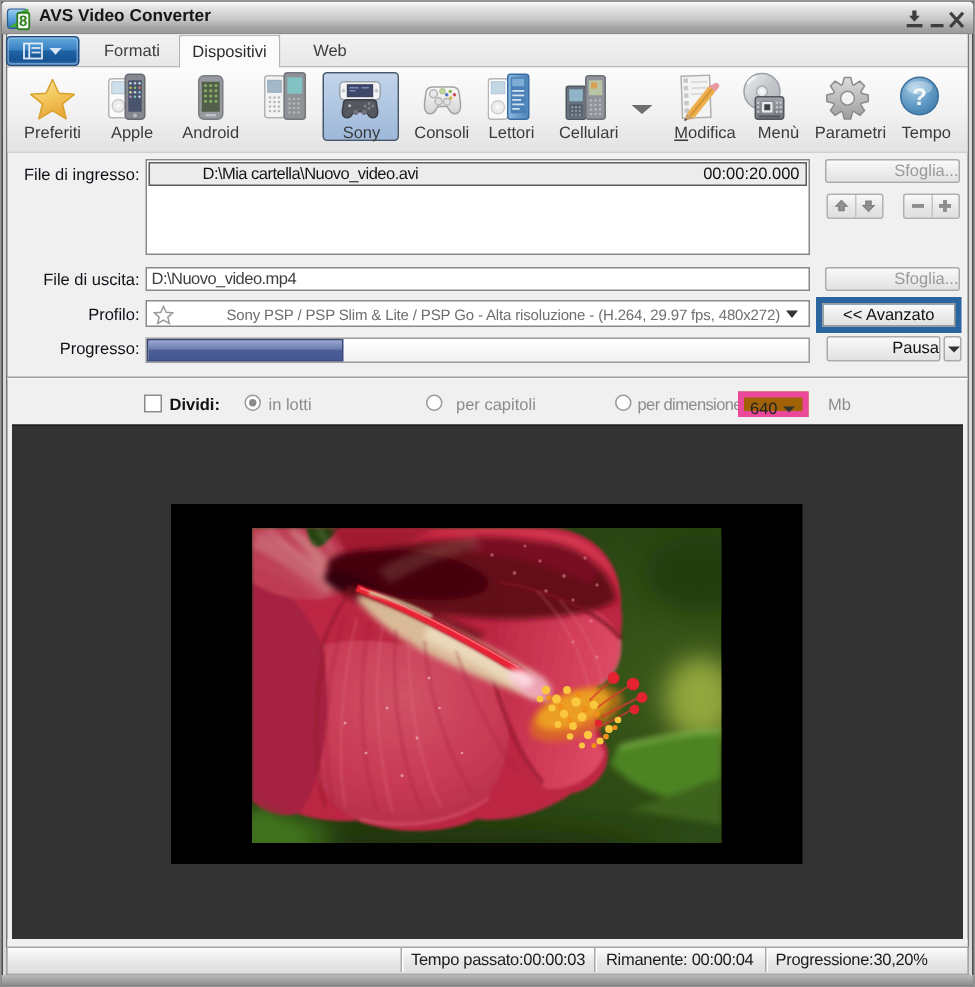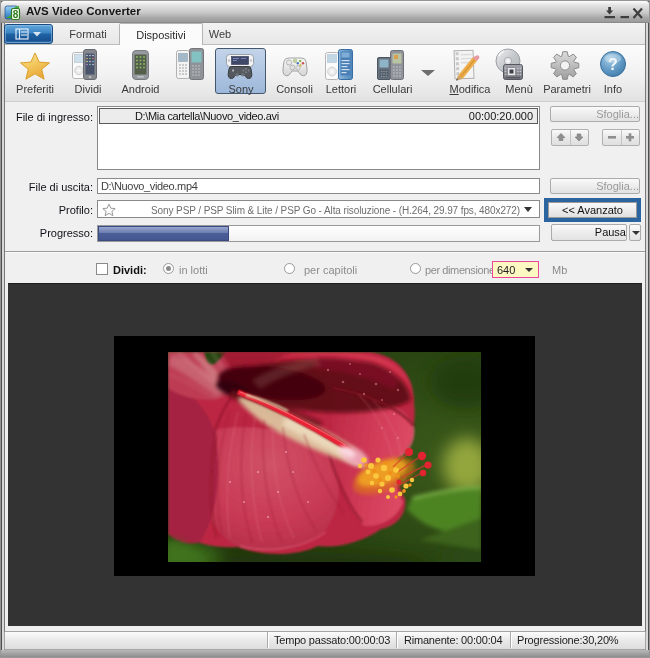--- a/index.html
+++ b/index.html
@@ -79,21 +79,21 @@
     <g stroke="#3e3e3e" fill="#3e3e3e">
       <path d="M10.2 4 L13 4 L13 7.5 L15.2 7.5 L11.6 11.5 L8 7.5 L10.2 7.5 Z" stroke="none"></path>
       <rect x="6.5" y="13" width="10.5" height="2.2" stroke="none"></rect>
       <rect x="22.5" y="13" width="8.5" height="2.2" stroke="none"></rect>
       <path d="M35.5 5.5 L44 15 M44 5.5 L35.5 15" stroke-width="2.2" fill="none"></path>
     </g>
   </svg>
 </div>
 
 <div class="abs tabrow"></div>
-<div class="abs tab active" style="left:119px;width:84px;">Dispositivi</div>
+<div class="abs tab active" style="left:119px;width:68px;">Dispositivi</div>
 <div class="abs tab" style="left:58px;width:60px;">Formati</div>
 <div class="abs tab" style="left:194px;width:52px;">Web</div>
 <div class="abs menubtn">
   <svg width="47" height="18" style="position:absolute;left:0;top:0;">
     <rect x="0.5" y="0.5" width="46" height="17" rx="2" fill="none" stroke="#9cc4e8" stroke-opacity="0.55"></rect>
     <rect x="11" y="4" width="12" height="10" fill="none" stroke="#e8f0fa" stroke-width="1.2" opacity="0.95"></rect>
     <line x1="14.5" y1="4" x2="14.5" y2="14" stroke="#e8f0fa" stroke-width="1.2" opacity="0.95"></line>
     <line x1="16" y1="7" x2="22" y2="7" stroke="#e8f0fa" stroke-width="1.2" opacity="0.9"></line>
     <line x1="16" y1="10" x2="22" y2="10" stroke="#e8f0fa" stroke-width="1.2" opacity="0.9"></line>
     <path d="M28 7 L36 7 L32 11.5 Z" fill="#d7e5f4"></path>
@@ -354,31 +354,31 @@
     <stop offset="0" stop-color="#a5cbe5"></stop>
         <stop offset="0.6" stop-color="#5e97c2"></stop>
         <stop offset="1" stop-color="#3d7aa9"></stop>
   </radialGradient>
     </defs>
   <circle cx="16" cy="14" r="12.5" fill="url(#info)" stroke="#3a6f9e"></circle>
   <ellipse cx="16" cy="8.5" rx="8.5" ry="4.5" fill="#ffffff" opacity="0.3"></ellipse>
   <text x="16" y="20" font-size="16" font-weight="bold" fill="#f2f7fa" text-anchor="middle" font-family="Liberation Sans">?</text>
 </svg>
 <div class="abs tlabel" style="left:11px;width:48px;">Preferiti</div>
-<div class="abs tlabel" style="left:72px;width:32px;">Dividi</div>
+<div class="abs tlabel" style="left:72px;width:32px;">Apple</div>
 <div class="abs tlabel" style="left:118px;width:45px;">Android</div>
 <div class="abs tlabel" style="left:164px;width:56px;margin-top:36px;">BlackBerry</div>
 <div class="abs tlabel" style="left:227px;width:28px;">Sony</div>
 <div class="abs tlabel" style="left:273px;width:43px;">Consoli</div>
 <div class="abs tlabel" style="left:321px;width:40px;">Lettori</div>
 <div class="abs tlabel" style="left:369px;width:47px;">Cellulari</div>
 <div class="abs tlabel" style="left:446px;width:48px;"><span style="text-decoration:underline">M</span>odifica</div>
 <div class="abs tlabel" style="left:504px;width:30px;">Menù</div>
 <div class="abs tlabel" style="left:540px;width:54px;">Parametri</div>
-<div class="abs tlabel" style="left:601px;width:24px;">Info</div>
+<div class="abs tlabel" style="left:601px;width:24px;">Tempo</div>
 
 <div class="abs label" style="top:111px;">File di ingresso:</div>
 <div class="abs field" style="top:106px;height:64px;">
   <div style="position:absolute;left:1px;top:1px;right:1px;height:16px;background:#ececec;border:1px solid #5a5a5a;">
     <span style="position:absolute;left:3px;top:1px;font-size:11px;letter-spacing:-0.35px;color:#141414;padding-left:32px;">D:\Mia cartella\Nuovo_video.avi</span>
     <span style="position:absolute;right:4px;top:1px;font-size:11px;color:#141414;padding-left:27px;">00:00:20.000</span>
   </div>
 </div>
 <div class="abs btn" style="top:106px;">Sfoglia...</div>
 <div class="abs smallbtn" style="left:551px;top:129px;width:38px;border-radius:2px;">
@@ -429,21 +429,21 @@
 <div class="abs" style="left:96px;top:263px;width:12px;height:12px;background:#fff;border:1px solid #8a8a8a;"></div>
 <div class="abs" style="left:113px;top:264px;font-size:11px;font-weight:bold;color:#111;">Dividi:</div>
 <div class="abs radio" style="left:163px;top:263px;">
     <span style="position:absolute;left:2px;top:2px;width:5px;height:5px;border-radius:50%;background:#8a8a8a;"></span>
   </div>
 <div class="abs graytext" style="left:179px;top:264px;">in lotti</div>
 <div class="abs radio" style="left:284px;top:263px;"></div>
 <div class="abs graytext" style="left:304px;top:264px;">per capitoli</div>
 <div class="abs radio" style="left:410px;top:263px;"></div>
 <div class="abs graytext" style="left:425px;top:264px;letter-spacing:-0.4px;">per dimensione</div>
-<div class="abs" style="left:492px;top:261px;width:47px;height:17px;background:#fef9c3;border:1px solid #ec4899;">
+<div class="abs" style="left:492px;top:261px;width:47px;height:17px;background:#a16207;border:4px solid #ec4899;">
   <span style="position:absolute;left:4px;top:2px;font-size:11px;color:#222;">640</span>
   <span style="position:absolute;right:5px;top:6px;width:0;height:0;border-left:4px solid transparent;border-right:4px solid transparent;border-top:4px solid #333;"></span>
 </div>
 <div class="abs graytext" style="left:552px;top:264px;">Mb</div>
 
 <div class="abs preview"></div>
 <div class="abs" style="left:114px;top:336px;width:421px;height:240px;background:#000;"></div>
 <div class="abs" id="flower" style="left:168px;top:352px;width:313px;height:210px;">
 <svg width="313" height="210" viewBox="0 0 313 210">
   <defs>

